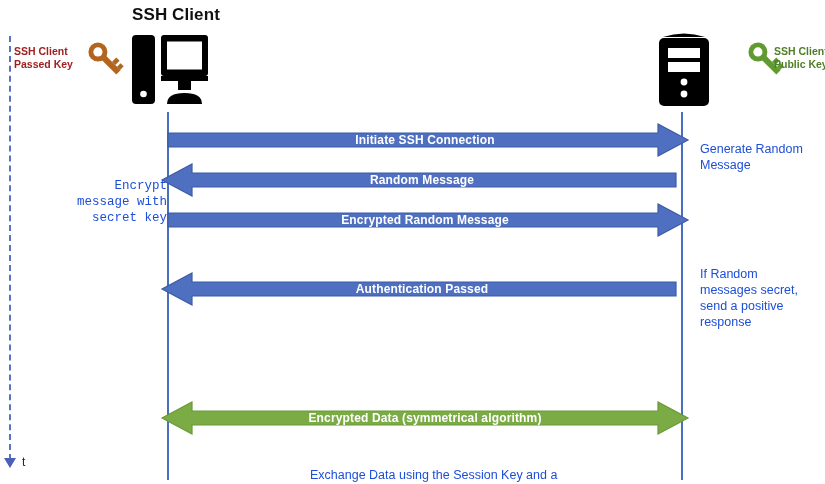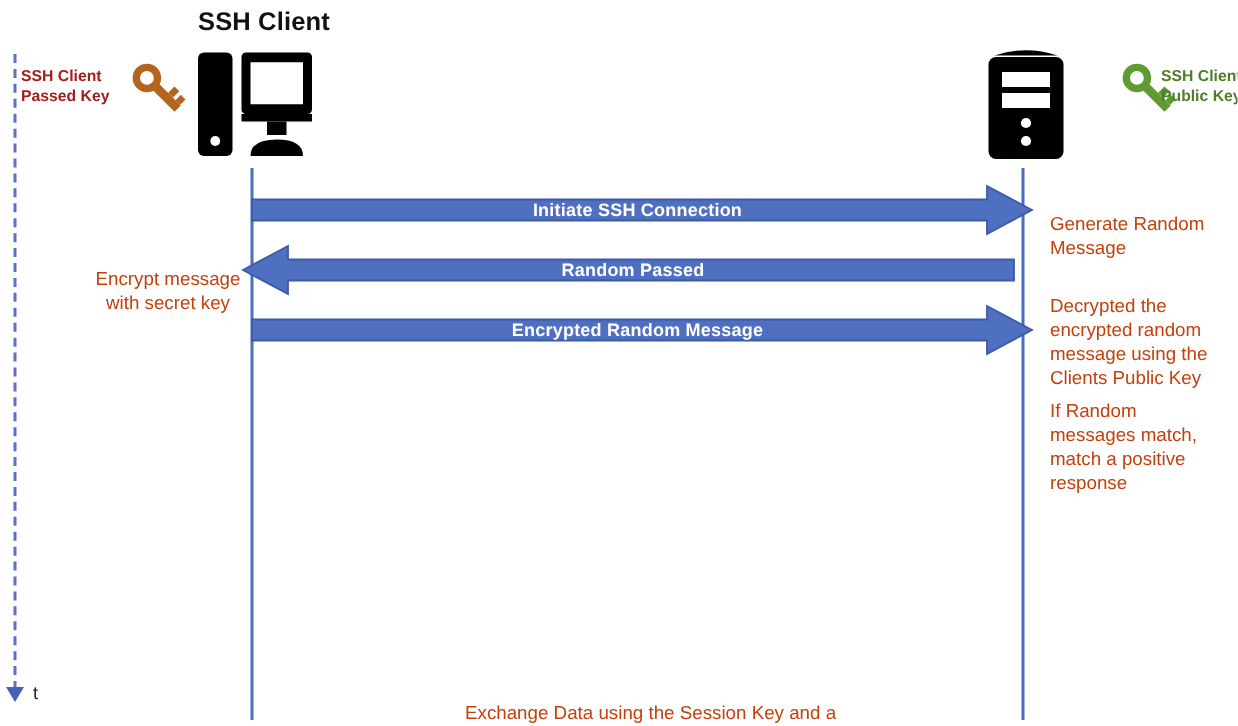--- a/index.html
+++ b/index.html
@@ -58,23 +58,23 @@
   .msg svg{display:block;width:100%;height:100%;overflow:visible;}
   .msg-label{
     position:absolute;left:0;top:0;width:100%;height:34px;
     display:flex;align-items:center;justify-content:center;
     font-size:12px;font-weight:bold;color:#ffffff;
     letter-spacing:.15px;pointer-events:none;white-space:nowrap;
   }
 
   
   .note{
-    position:absolute;font-size:12.5px;line-height:16px;color:#c2410c;
-  }
-  #note-encrypt{left:57px;top:178px;width:110px;text-align:center;}
+    position:absolute;font-size:12.5px;line-height:16px;color:#1d4ed8;
+  }
+  #note-encrypt{left:57px;top:178px;width:110px;text-align:right;font-family:Liberation Mono, monospace;}
   #note-generate{left:700px;top:141px;width:118px;}
   #note-decrypt{left:700px;top:196px;width:118px;}
   #note-ifmatch{left:700px;top:266px;width:112px;}
   #note-exchange{left:310px;top:434px;width:300px;
     font-size:12.5px;line-height:17px;margin-top:33px;}
 </style>
 </head>
 <body>
 
 <div class="stage">
@@ -155,36 +155,47 @@
     <svg viewBox="0 0 530 34" preserveAspectRatio="none">
       <path d="M8,10 L498,10 L498,1 L528,17 L498,33 L498,24 L8,24 Z" fill="#4f6fc0" stroke="#3c5aa6" stroke-width="1.2"></path>
     </svg>
     <div class="msg-label">Initiate SSH Connection</div>
   </div>
 
   <div class="msg" id="msg-1" style="left:160px;top:163px;width:524px;">
     <svg viewBox="0 0 524 34" preserveAspectRatio="none">
       <path d="M516,10 L32,10 L32,1 L2,17 L32,33 L32,24 L516,24 Z" fill="#4f6fc0" stroke="#3c5aa6" stroke-width="1.2"></path>
     </svg>
-    <div class="msg-label">Random Passed</div>
+    <div class="msg-label">Random Message</div>
   </div>
 
   <div class="msg" id="msg-2" style="left:160px;top:203px;width:530px;">
     <svg viewBox="0 0 530 34" preserveAspectRatio="none">
       <path d="M8,10 L498,10 L498,1 L528,17 L498,33 L498,24 L8,24 Z" fill="#4f6fc0" stroke="#3c5aa6" stroke-width="1.2"></path>
     </svg>
     <div class="msg-label">Encrypted Random Message</div>
   </div>
 
-
-
+  <div class="msg" id="msg-3" style="left:160px;top:272px;width:524px;">
+    <svg viewBox="0 0 524 34" preserveAspectRatio="none">
+      <path d="M516,10 L32,10 L32,1 L2,17 L32,33 L32,24 L516,24 Z" fill="#4f6fc0" stroke="#3c5aa6" stroke-width="1.2"></path>
+    </svg>
+    <div class="msg-label">Authentication Passed</div>
+  </div>
+
+
+  <div class="msg" id="msg-5" style="left:160px;top:401px;width:530px;">
+    <svg viewBox="0 0 530 34" preserveAspectRatio="none">
+      <path d="M32,10 L498,10 L498,1 L528,17 L498,33 L498,24 L32,24 L32,33 L2,17 L32,1 Z" fill="#7aab44" stroke="#6a9a36" stroke-width="1.2"></path>
+    </svg>
+    <div class="msg-label">Encrypted Data (symmetrical algorithm)</div>
+  </div>
 
   <div class="note" id="note-encrypt">Encrypt message with secret key</div>
 
   <div class="note" id="note-generate">Generate Random Message</div>
 
-  <div class="note" id="note-decrypt">Decrypted the encrypted random message using the Clients Public Key</div>
-
-  <div class="note" id="note-ifmatch">If Random messages match, match a positive response</div>
+
+  <div class="note" id="note-ifmatch">If Random messages secret, send a positive response</div>
 
   <div class="note" id="note-exchange">Exchange Data using the Session Key and a symmetrical cryptographic algorithm</div>
 
 </div>
 
 </body></html>

